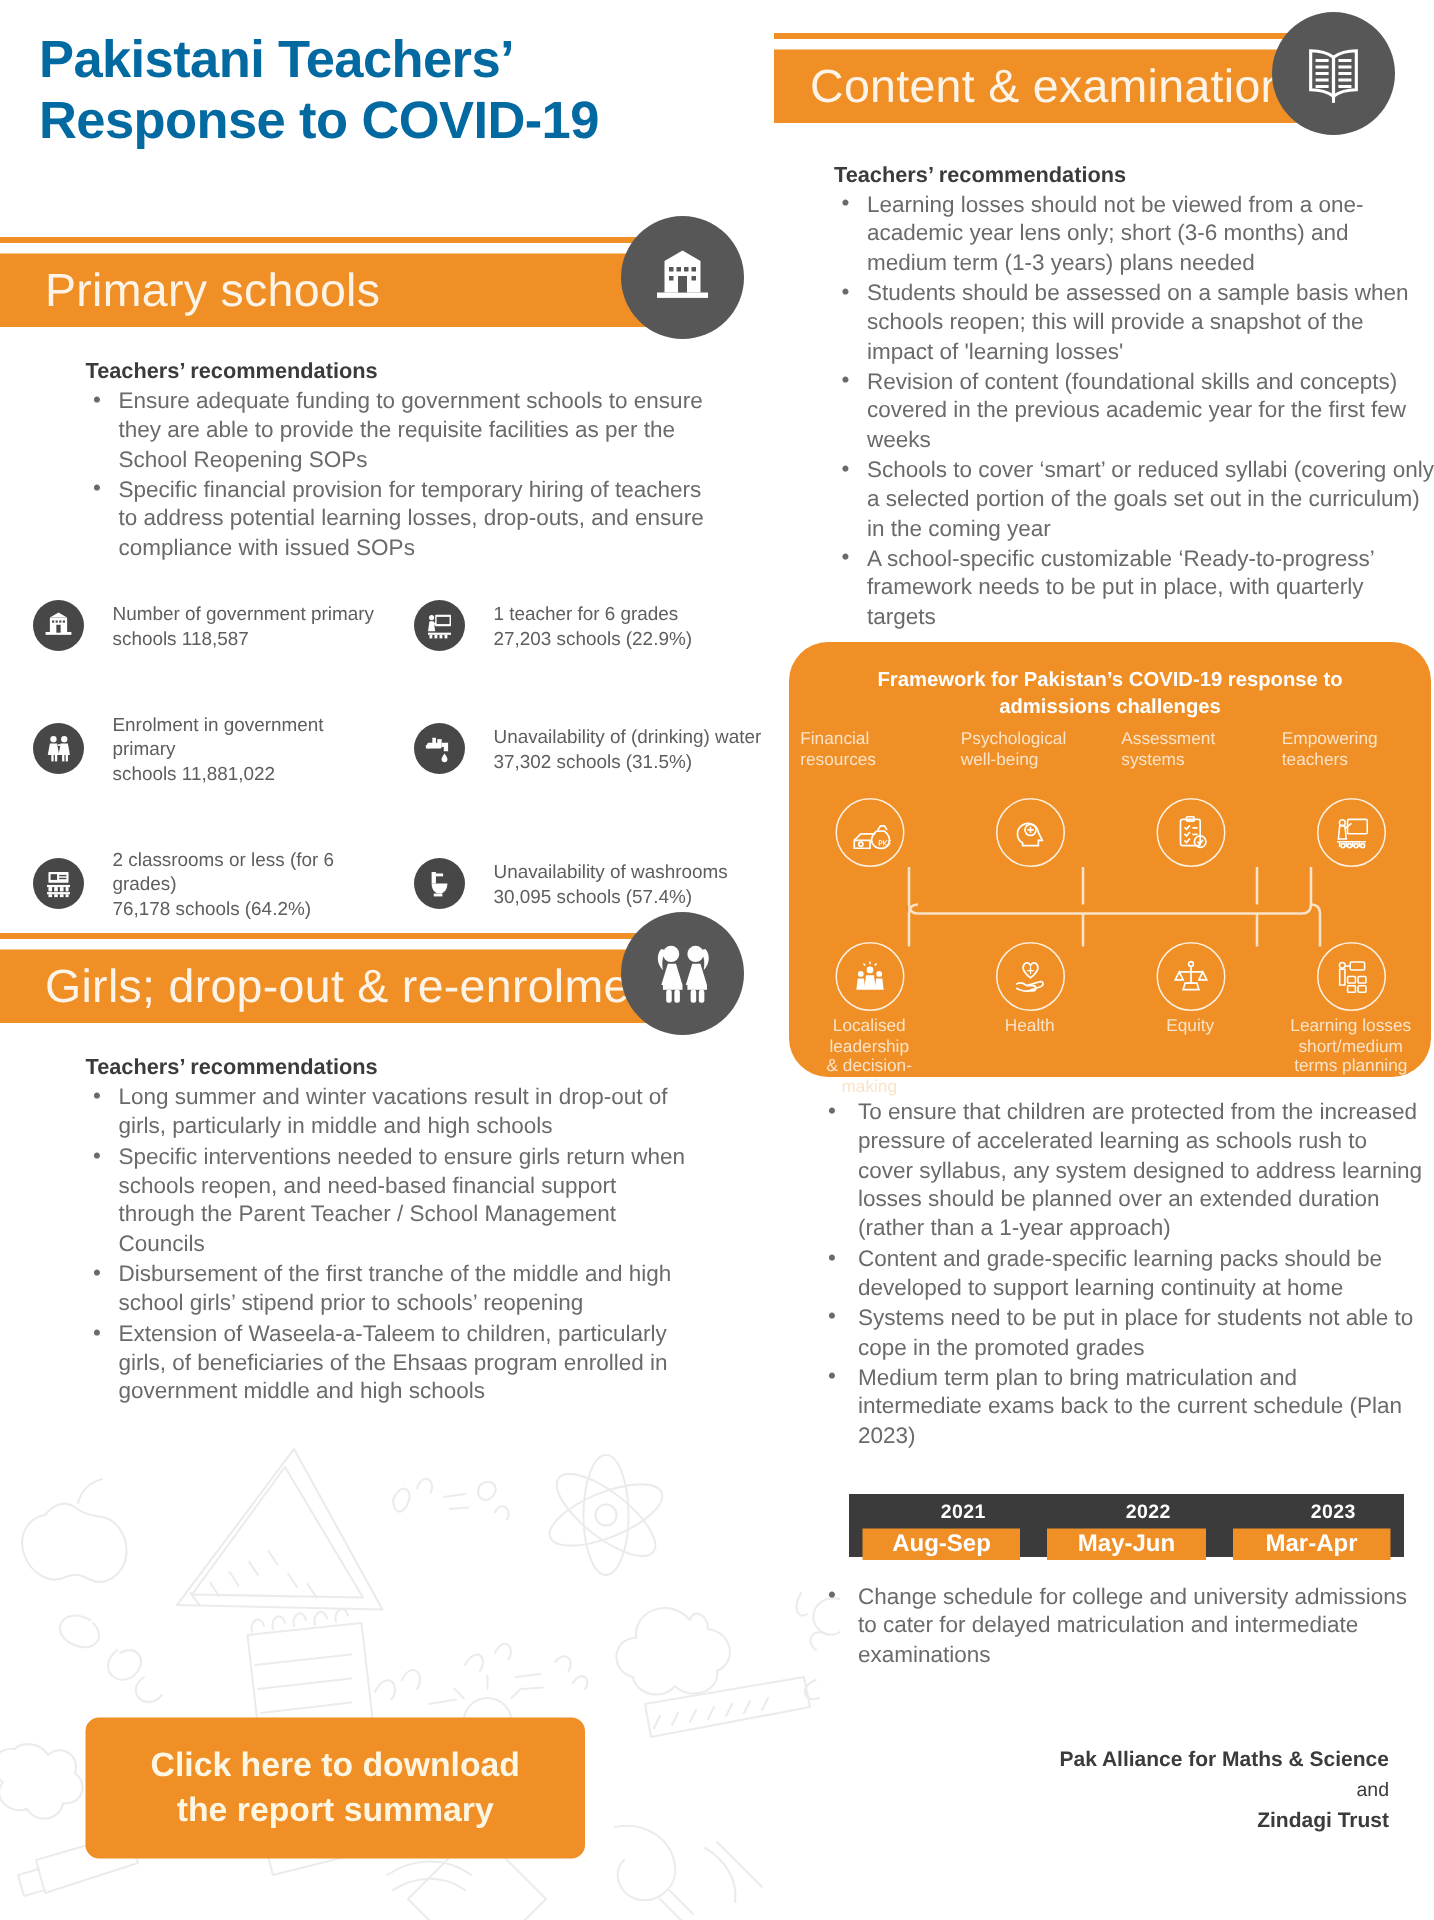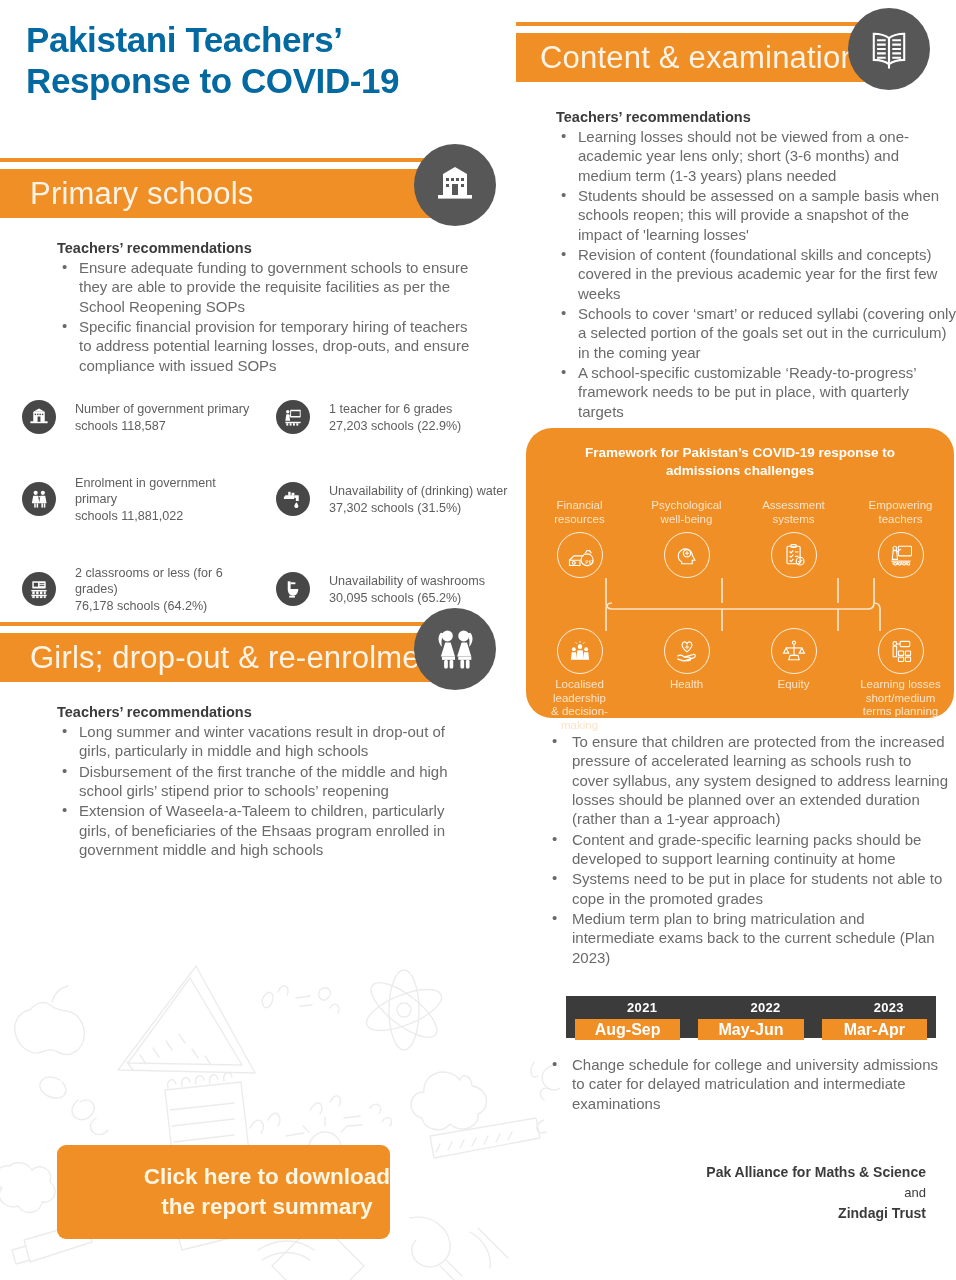--- a/index.html
+++ b/index.html
@@ -107,23 +107,22 @@
   }
   .framework .fw-title {
     text-align: center; font-size: 13.5px; font-weight: bold;
     line-height: 1.35; padding: 16px 40px 0 40px; color: #ffffff;
   }
   .fw-labels-top {
     position: absolute; top: 58px; left: 0; width: 100%;
     display: flex; justify-content: space-around;
   }
   .fw-labels-top .lbl {
-    width: 92px; text-align: center; font-size: 11.5px; line-height: 1.22;
+    width: 92px; text-align: left; font-size: 11.5px; line-height: 1.22;
     color: #fbe3c8;
-    margin-top: 12px;
   }
   .fw-icons-top {
     position: absolute; top: 104px; left: 0; width: 100%;
     display: flex; justify-content: space-around;
   }
   .fw-icons-bot {
     position: absolute; top: 200px; left: 0; width: 100%;
     display: flex; justify-content: space-around;
   }
   .fw-circ {
@@ -154,21 +153,21 @@
   .tl-range {
     position: absolute; left: 9px; right: 9px; top: 23px; height: 21px;
     background: #ef8f26; color: #ffffff; font-size: 16px; font-weight: bold;
     display: flex; align-items: center; justify-content: center;
   }
 
   
   .cta {
     position: absolute; left: 57px; top: 1145px; width: 333px; height: 94px;
     background: #ef8f26; border-radius: 9px;
-    display: flex; align-items: center; justify-content: flex-end;
+    display: flex; align-items: center; justify-content: center;
     color: #fdf6e3; font-size: 22.5px; font-weight: bold; line-height: 1.32;
     text-align: center; cursor: pointer;
   }
 
   
   .footer {
     position: absolute; right: 30px; top: 1162px; width: 320px;
     text-align: right; color: #3b3b3b; font-size: 14px; line-height: 1.5;
   }
   .footer .org { font-weight: bold; }
@@ -382,21 +381,21 @@
               <g fill="#fff">
             <rect x="12" y="7" width="6" height="16"></rect>
             <path d="M12 23 h22 c0 9 -5 14 -11 14 c-6 0 -11 -5 -11 -14z"></path>
             <rect x="15" y="37" width="12" height="4"></rect>
             <rect x="18" y="9" width="10" height="4"></rect>
               </g>
             </svg>
         </span>
         <span class="txt">
           <span>Unavailability of washrooms</span><br>
-          <span>30,095 schools (65.2%)</span>
+          <span>30,095 schools (57.4%)</span>
         </span>
       </div>
     </div>
 
     <div class="band" id="band-girls">
       <div class="rule"></div>
       <div class="bar">
         <span class="bar-title">Girls; drop-out &amp; re-enrolment</span>
       </div>
       <div class="badge">
@@ -416,20 +415,21 @@
           <path d="M37 8 c3 3 3 9 -1 13 c1 -6 0 -10 -3 -12z"></path>
         </g>
           </svg>
       </div>
     </div>
 
     <div id="rec-girls">
       <div class="rec-head">Teachers’ recommendations</div>
       <ul class="bullets">
         <li>Long summer and winter vacations result in drop-out of girls, particularly in middle and high schools</li>
+        <li>Specific interventions needed to ensure girls return when schools reopen, and need-based financial support through the Parent Teacher / School Management Councils</li>
         <li>Disbursement of the first tranche of the middle and high school girls’ stipend prior to schools’ reopening</li>
         <li>Extension of Waseela-a-Taleem to children, particularly girls, of beneficiaries of the Ehsaas program enrolled in government middle and high schools</li>
       </ul>
     </div>
 
     <div class="cta">
       <span>
         <span>Click here to download</span><br>
         <span>the report summary</span>
       </span>

